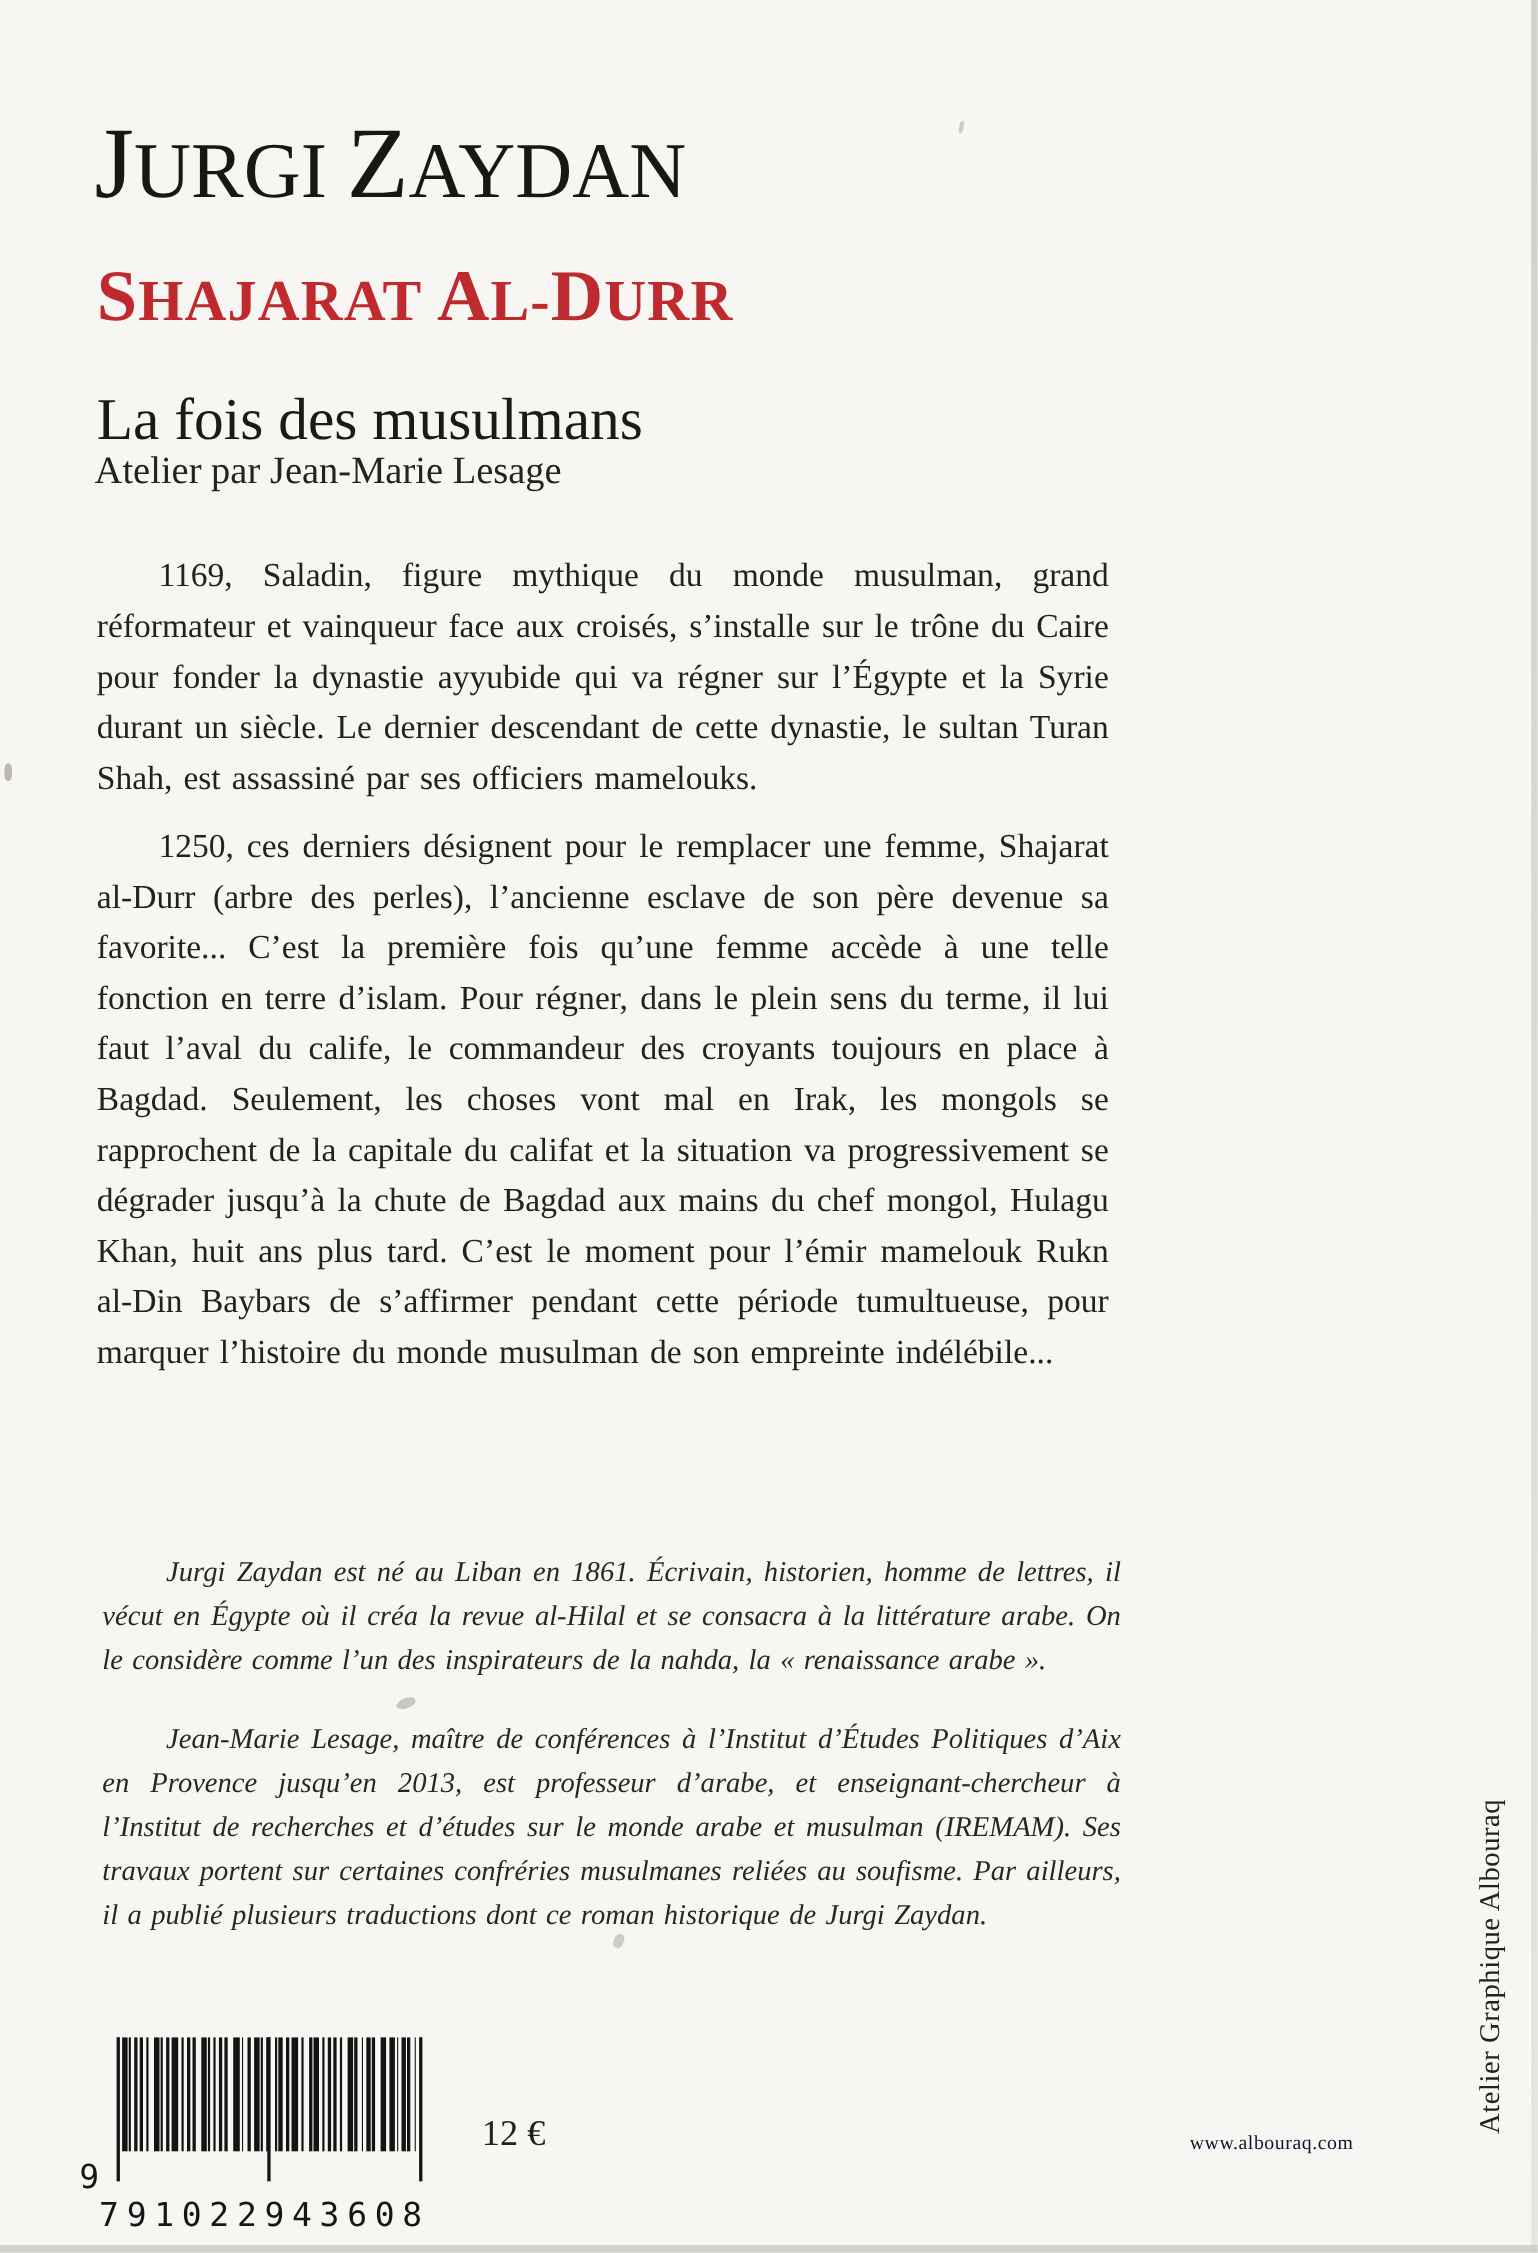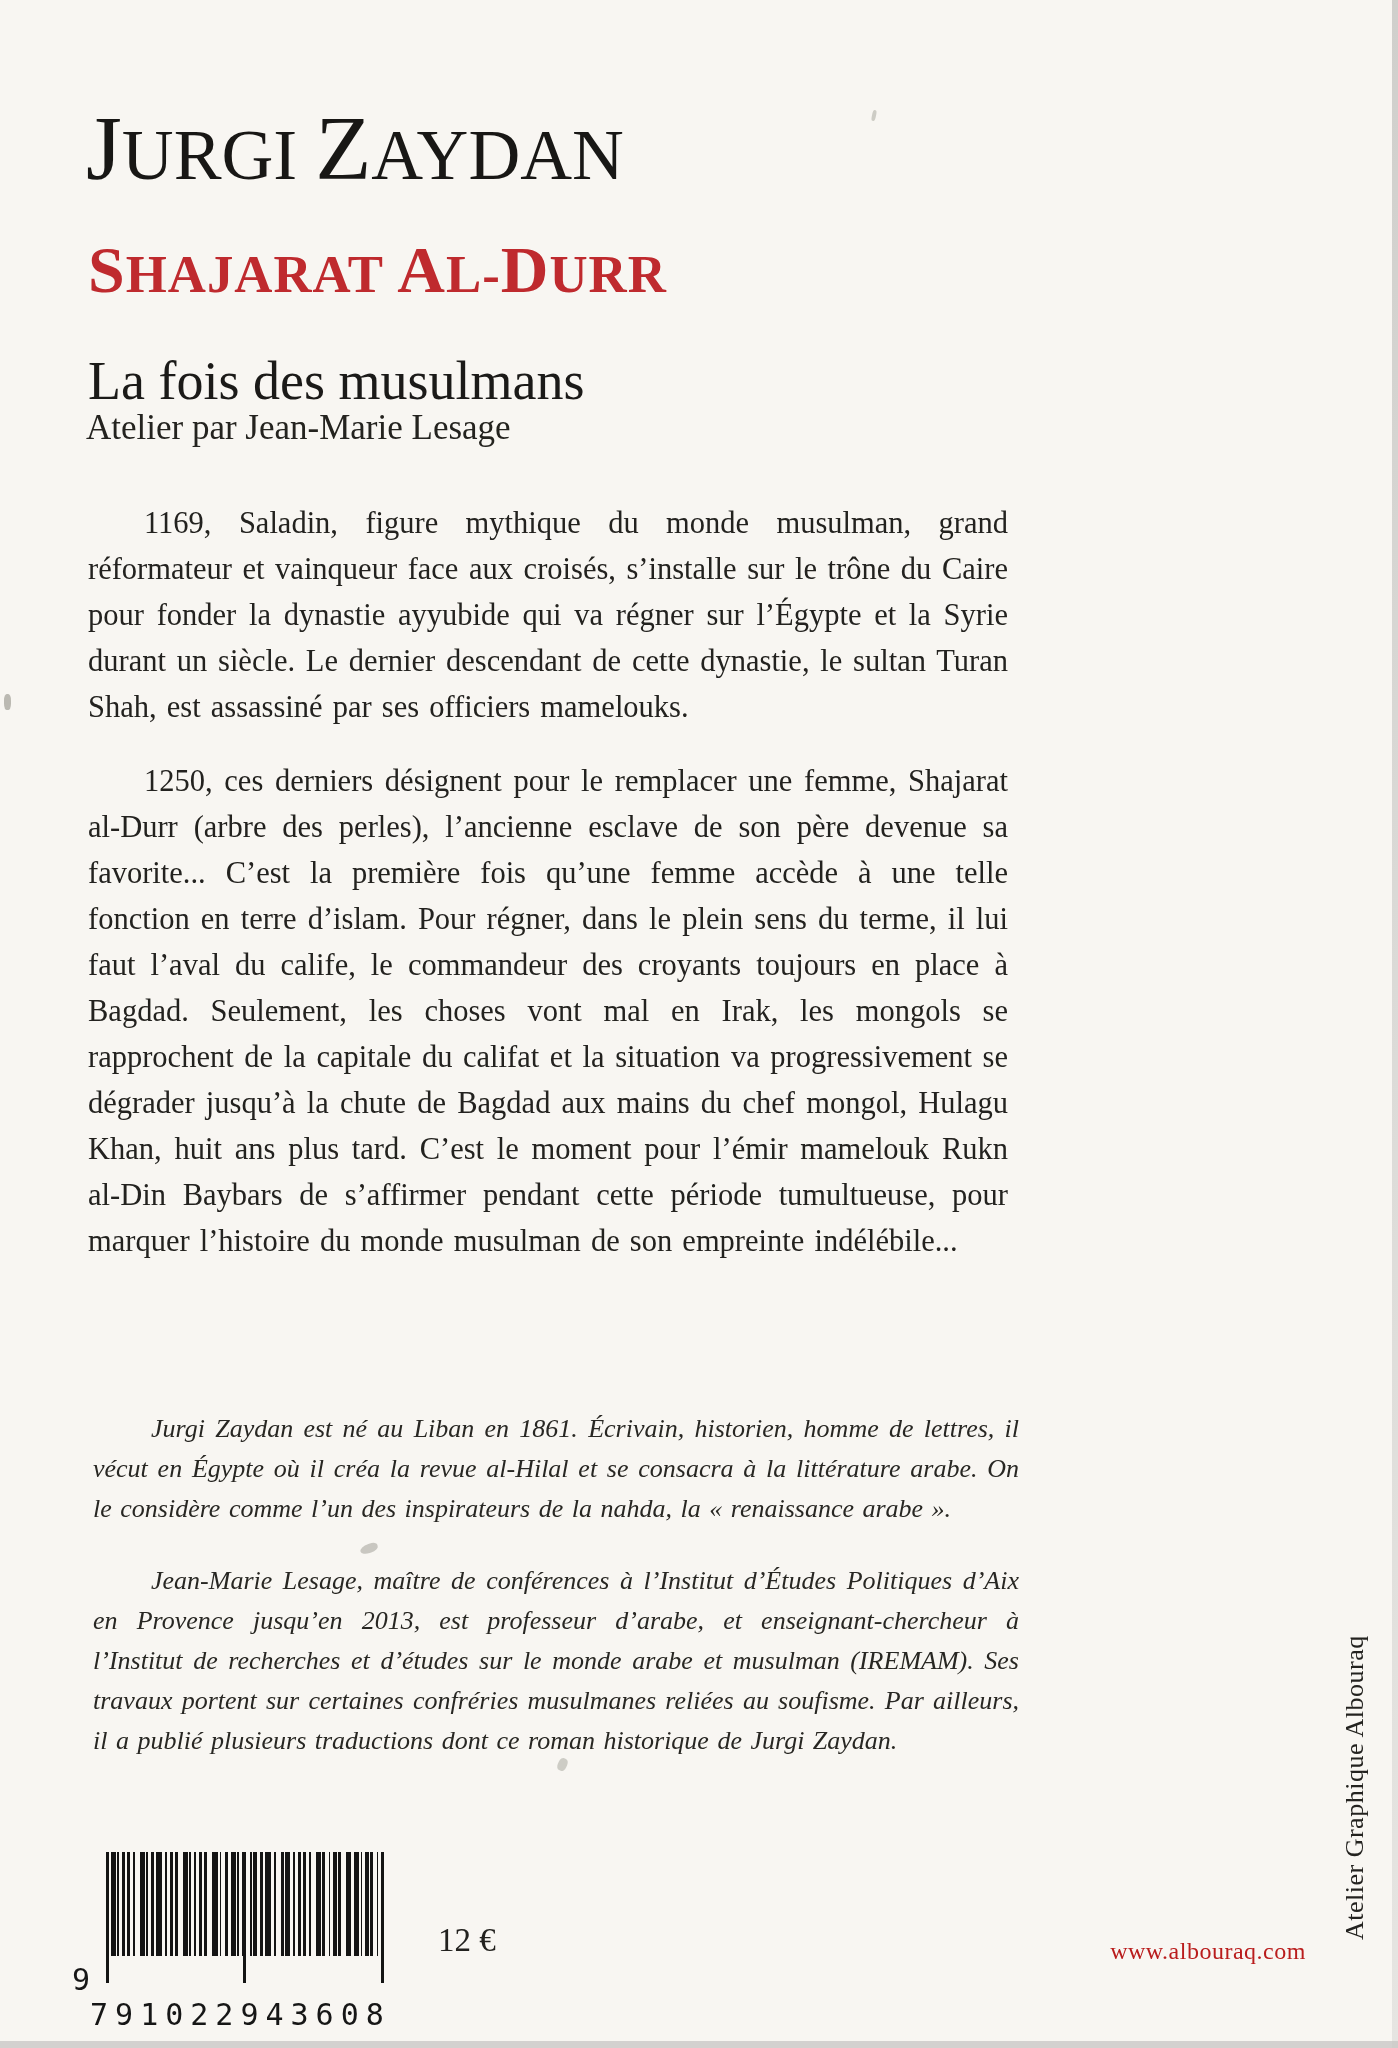--- a/index.html
+++ b/index.html
@@ -31,21 +31,21 @@
   .subtitle{position:absolute;left:88px;top:300px;font-size:54px;font-weight:400;
     color:#1b1a18;white-space:nowrap;line-height:1;}
   .translator{position:absolute;left:86px;top:408px;font-size:35px;color:#24231f;white-space:nowrap;}
 
   
   .synopsis{position:absolute;left:88px;top:500px;width:920px;}
   .synopsis p{
     margin:0;font-size:30.5px;line-height:46px;text-align:justify;
     text-indent:56px;word-spacing:2.5px;color:#23221f;
   }
-  .synopsis p + p{margin-top:28px;}
+  .synopsis p + p{margin-top:16px;}
   .seg-i{}
 
   
   .bios{position:absolute;left:80px;top:1396px;width:952px;}
   .bios p{
     margin:13px;font-size:26px;line-height:40px;font-style:italic;
     text-align:justify;text-indent:58px;word-spacing:2px;color:#282723;
   }
   .bios p + p{margin-top:32px;}
 
@@ -56,22 +56,22 @@
   .bc-guard{position:absolute;top:0;width:3.4px;height:131px;background:#141414;}
   .g1{left:0;}
   .g2{left:137px;}
   .g3{right:0;}
   .bc-digits{display:flex;margin:6px 0 0 -34px;
     font-family:"DejaVu Sans Mono", monospace;font-size:30px;color:#161616;}
   .bc-lead{width:34px;}
   .bc-grp{flex:1;text-align:center;letter-spacing:7px;margin-top:35px;}
 
   .price{position:absolute;left:438px;top:1922px;font-size:33px;color:#22211e;}
-  .website{position:absolute;left:1068px;top:1938px;width:280px;text-align:center;
-    font-size:24px;color:#b91c1c;letter-spacing:.5px;}
+  .website{position:absolute;left:1016px;top:1938px;width:280px;text-align:center;
+    font-size:18px;color:#0f172a;letter-spacing:.5px;}
   .side-credit{position:absolute;right:28px;top:1530px;height:410px;
     writing-mode:vertical-rl;transform:rotate(180deg);
     font-size:26px;color:#23221f;white-space:nowrap;letter-spacing:.5px;
     display:flex;align-items:center;}
 </style>
 </head>
 <body>
 
 <div class="edge-right"></div>
 <div class="edge-bottom"></div>

